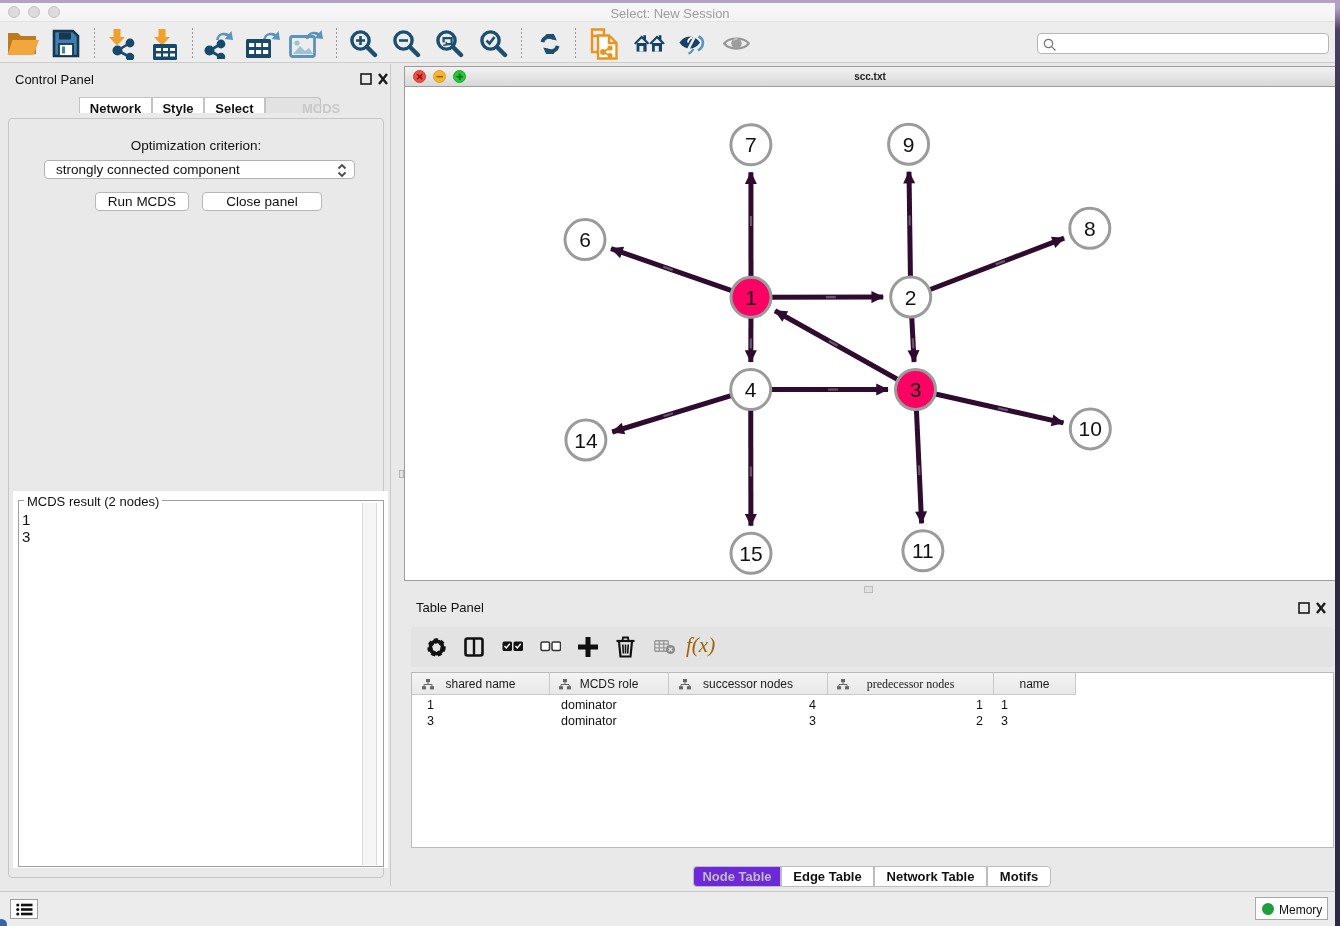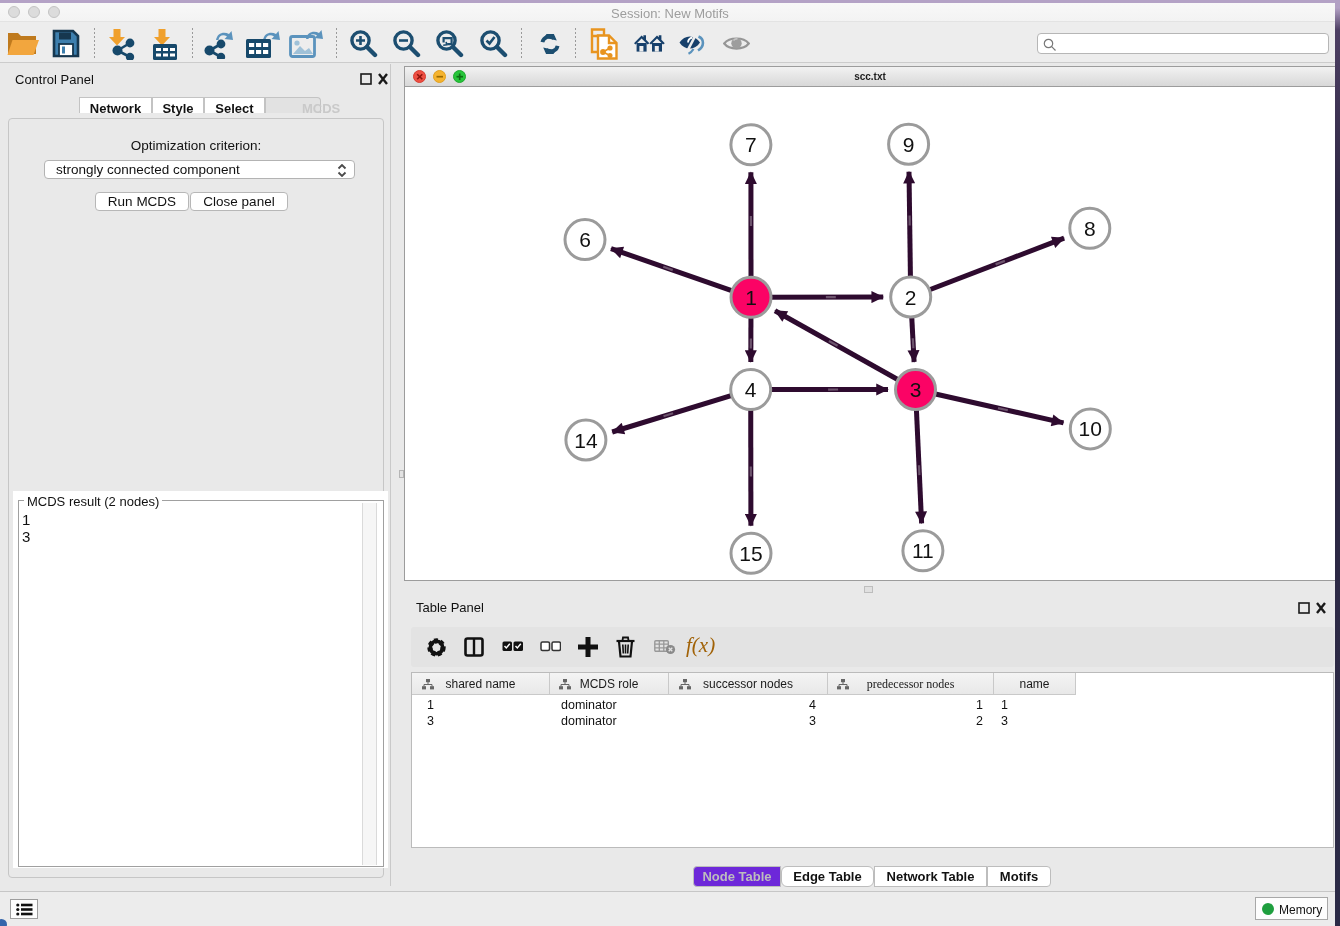--- a/index.html
+++ b/index.html
@@ -44,21 +44,21 @@
 #membtn { left:1255px; top:897px; width:73px; height:23px; background:#fdfdfd; border:1px solid #a8a8a8; font-size:12px; color:#111; }
 #redge { left:1335px; top:0; width:5px; height:926px; background:linear-gradient(#b2a0c4 8px, #4d3f63 30px, #2f2844 200px, #2b2a46); }
 .nl { font-size:21px; fill:#111; text-anchor:middle; font-family:"Liberation Sans",sans-serif; }
 </style></head>
 <body>
 <div id="topstrip" class="abs"></div>
 <div id="titlebar" class="abs"></div>
 <div class="tl abs" style="left:8px;"></div>
 <div class="tl abs" style="left:28px;"></div>
 <div class="tl abs" style="left:48px;"></div>
-<div id="tbtitle" class="abs">Session: New Motifs</div>
+<div id="tbtitle" class="abs">Select: New Session</div>
 <div id="toolbar" class="abs"></div>
 <div id="search" class="abs"></div>
 <svg class="abs" style="left:1043px;top:38px" width="14" height="14" viewBox="0 0 14 14">
     <circle cx="5.5" cy="5.5" r="4.2" fill="none" stroke="#777" stroke-width="1.2"></circle>
     <line x1="8.7" y1="8.7" x2="12.5" y2="12.5" stroke="#777" stroke-width="1.2"></line>
   </svg>
 
 <svg class="abs" style="left:5px;top:29px" width="36" height="30" viewBox="0 0 36 30">
 <path d="M3 4 L13 4 L16 7 L31 7 L31 25 L3 25 z" fill="#bf7a1e"></path>
 <path d="M7.5 11 L34 11 L28.5 26 L2.5 26 z" fill="#f2a63e"></path>
@@ -207,21 +207,21 @@
 <div class="tab abs" style="left:265px;width:56px;background:#e2e2e2;color:#c9c9c9;border-radius:0 4px 0 0;padding-left:36px;">MCDS</div>
 <div id="cpbox" class="abs"></div>
 <div id="optlabel" class="abs">Optimization criterion:</div>
 <div id="dropdown" class="abs">strongly connected component
 <svg class="abs" style="right:7px;top:3px" width="10" height="13" viewBox="0 0 10 13">
       <path d="M1.5 4.5 L5 1 L8.5 4.5" fill="none" stroke="#4a4a4a" stroke-width="1.8"></path>
       <path d="M1.5 8.5 L5 12 L8.5 8.5" fill="none" stroke="#4a4a4a" stroke-width="1.8"></path>
     </svg>
 </div>
 <div class="btn abs" style="left:95px;width:94px;">Run MCDS</div>
-<div class="btn abs" style="left:190px;width:98px;">Close panel</div>
+<div class="btn abs" style="left:202px;width:120px;">Close panel</div>
 <div id="mcdswhite" class="abs"></div>
 <div id="mcdsfs" class="abs"></div>
 <div id="mcdslabel" class="abs">MCDS result (2 nodes)</div>
 <div id="mcdstext" class="abs">1<br>3</div>
 <div id="mcdssb" class="abs"></div>
 
 <div id="netwin" class="abs"></div>
 <div id="nettb" class="abs"></div>
 <div class="mac abs" style="left:413px;background:#ee4f43;border:1px solid #d53c31;"></div>
 <div class="mac abs" style="left:433px;background:#f5b32e;border:1px solid #e0a01f;"></div>
@@ -382,21 +382,21 @@
 <div class="td abs" style="left:561px;top:697px;">dominator</div>
 <div class="td abs" style="left:669px;top:697px;width:147px;text-align:right;">4</div>
 <div class="td abs" style="left:828px;top:697px;width:155px;text-align:right;">1</div>
 <div class="td abs" style="left:1001px;top:697px;">1</div>
 <div class="td abs" style="left:427px;top:713px;">3</div>
 <div class="td abs" style="left:561px;top:713px;">dominator</div>
 <div class="td abs" style="left:669px;top:713px;width:147px;text-align:right;">3</div>
 <div class="td abs" style="left:828px;top:713px;width:155px;text-align:right;">2</div>
 <div class="td abs" style="left:1001px;top:713px;">3</div>
 <div class="btab abs" style="left:693px;width:88px;background:#6d28d9;color:#bdbdbd;border-radius:4px 0 0 4px;">Node Table</div>
-<div class="btab abs" style="left:781px;width:93px;border-radius:6px;">Edge Table</div>
+<div class="btab abs" style="left:781px;width:93px;">Edge Table</div>
 <div class="btab abs" style="left:874px;width:113px;">Network Table</div>
 <div class="btab abs" style="left:987px;width:64px;border-radius:0 4px 4px 0;">Motifs</div>
 
 <div id="statusbar" class="abs"></div>
 <div id="listbtn" class="abs"></div>
 <svg class="abs" style="left:16px;top:903px" width="17" height="13" viewBox="0 0 17 13">
     <g fill="#111">
       <circle cx="1.8" cy="2" r="1.6"></circle>
       <circle cx="1.8" cy="6.5" r="1.6"></circle>
       <circle cx="1.8" cy="11" r="1.6"></circle>

